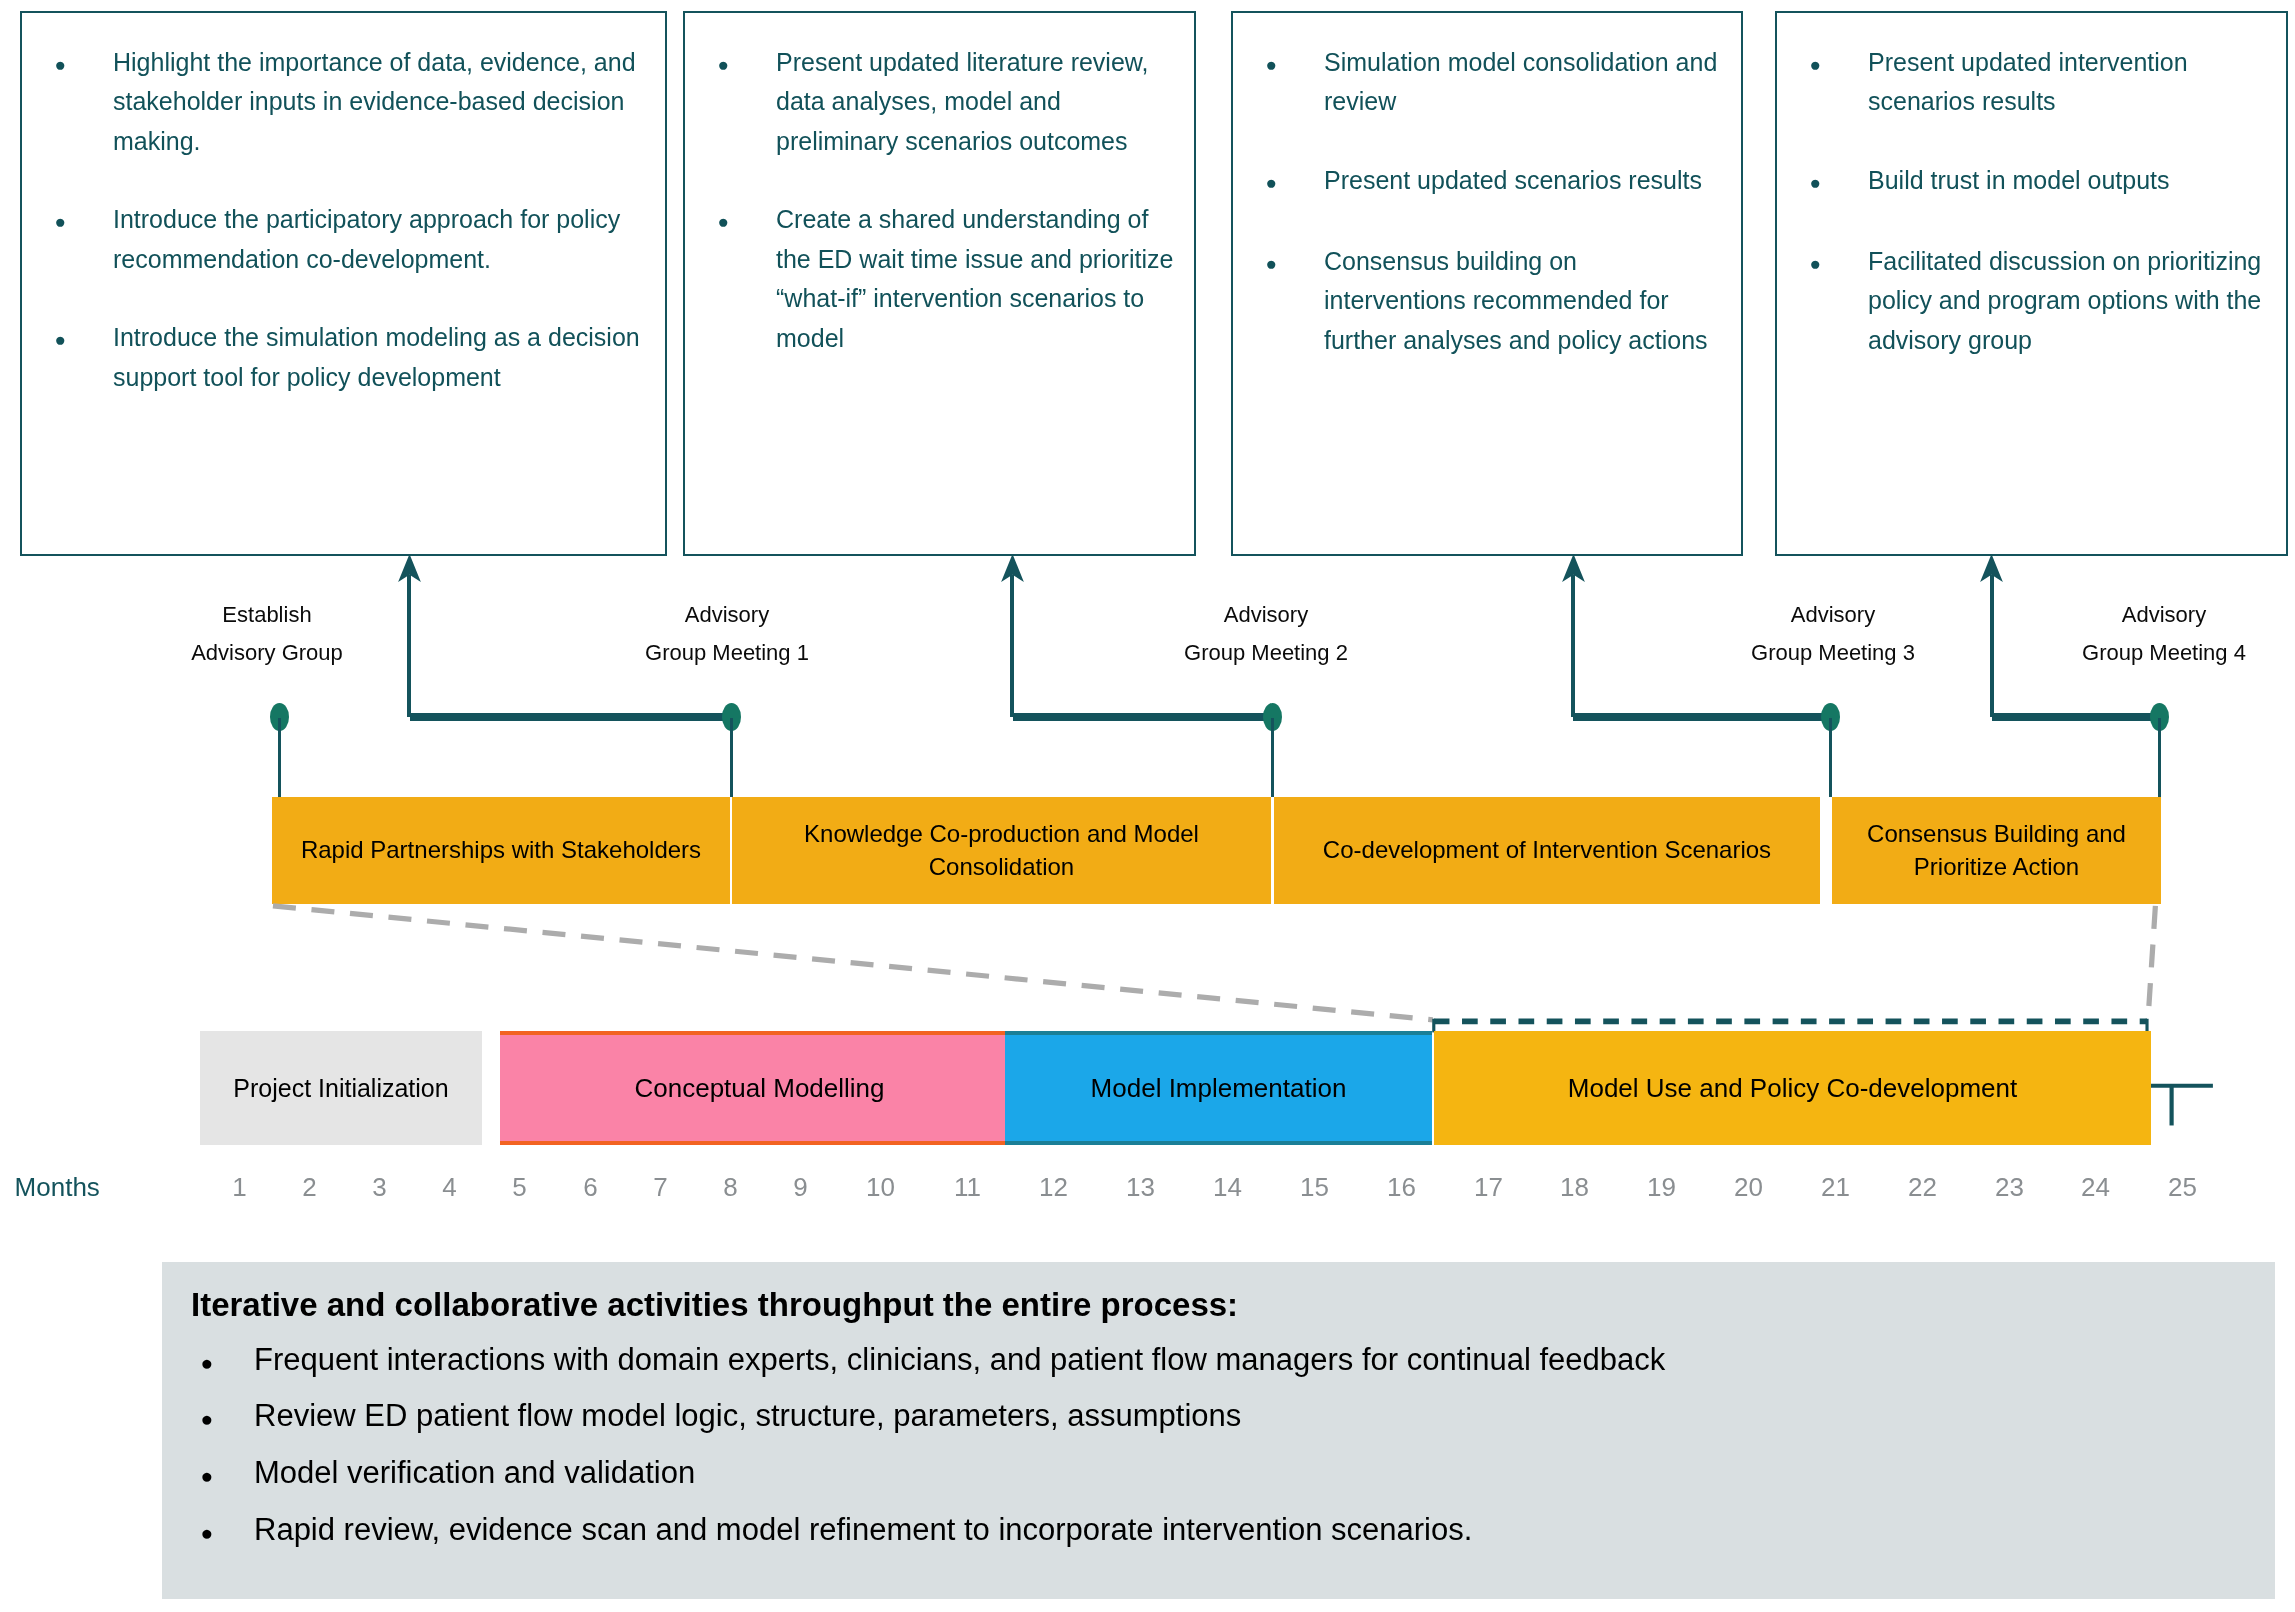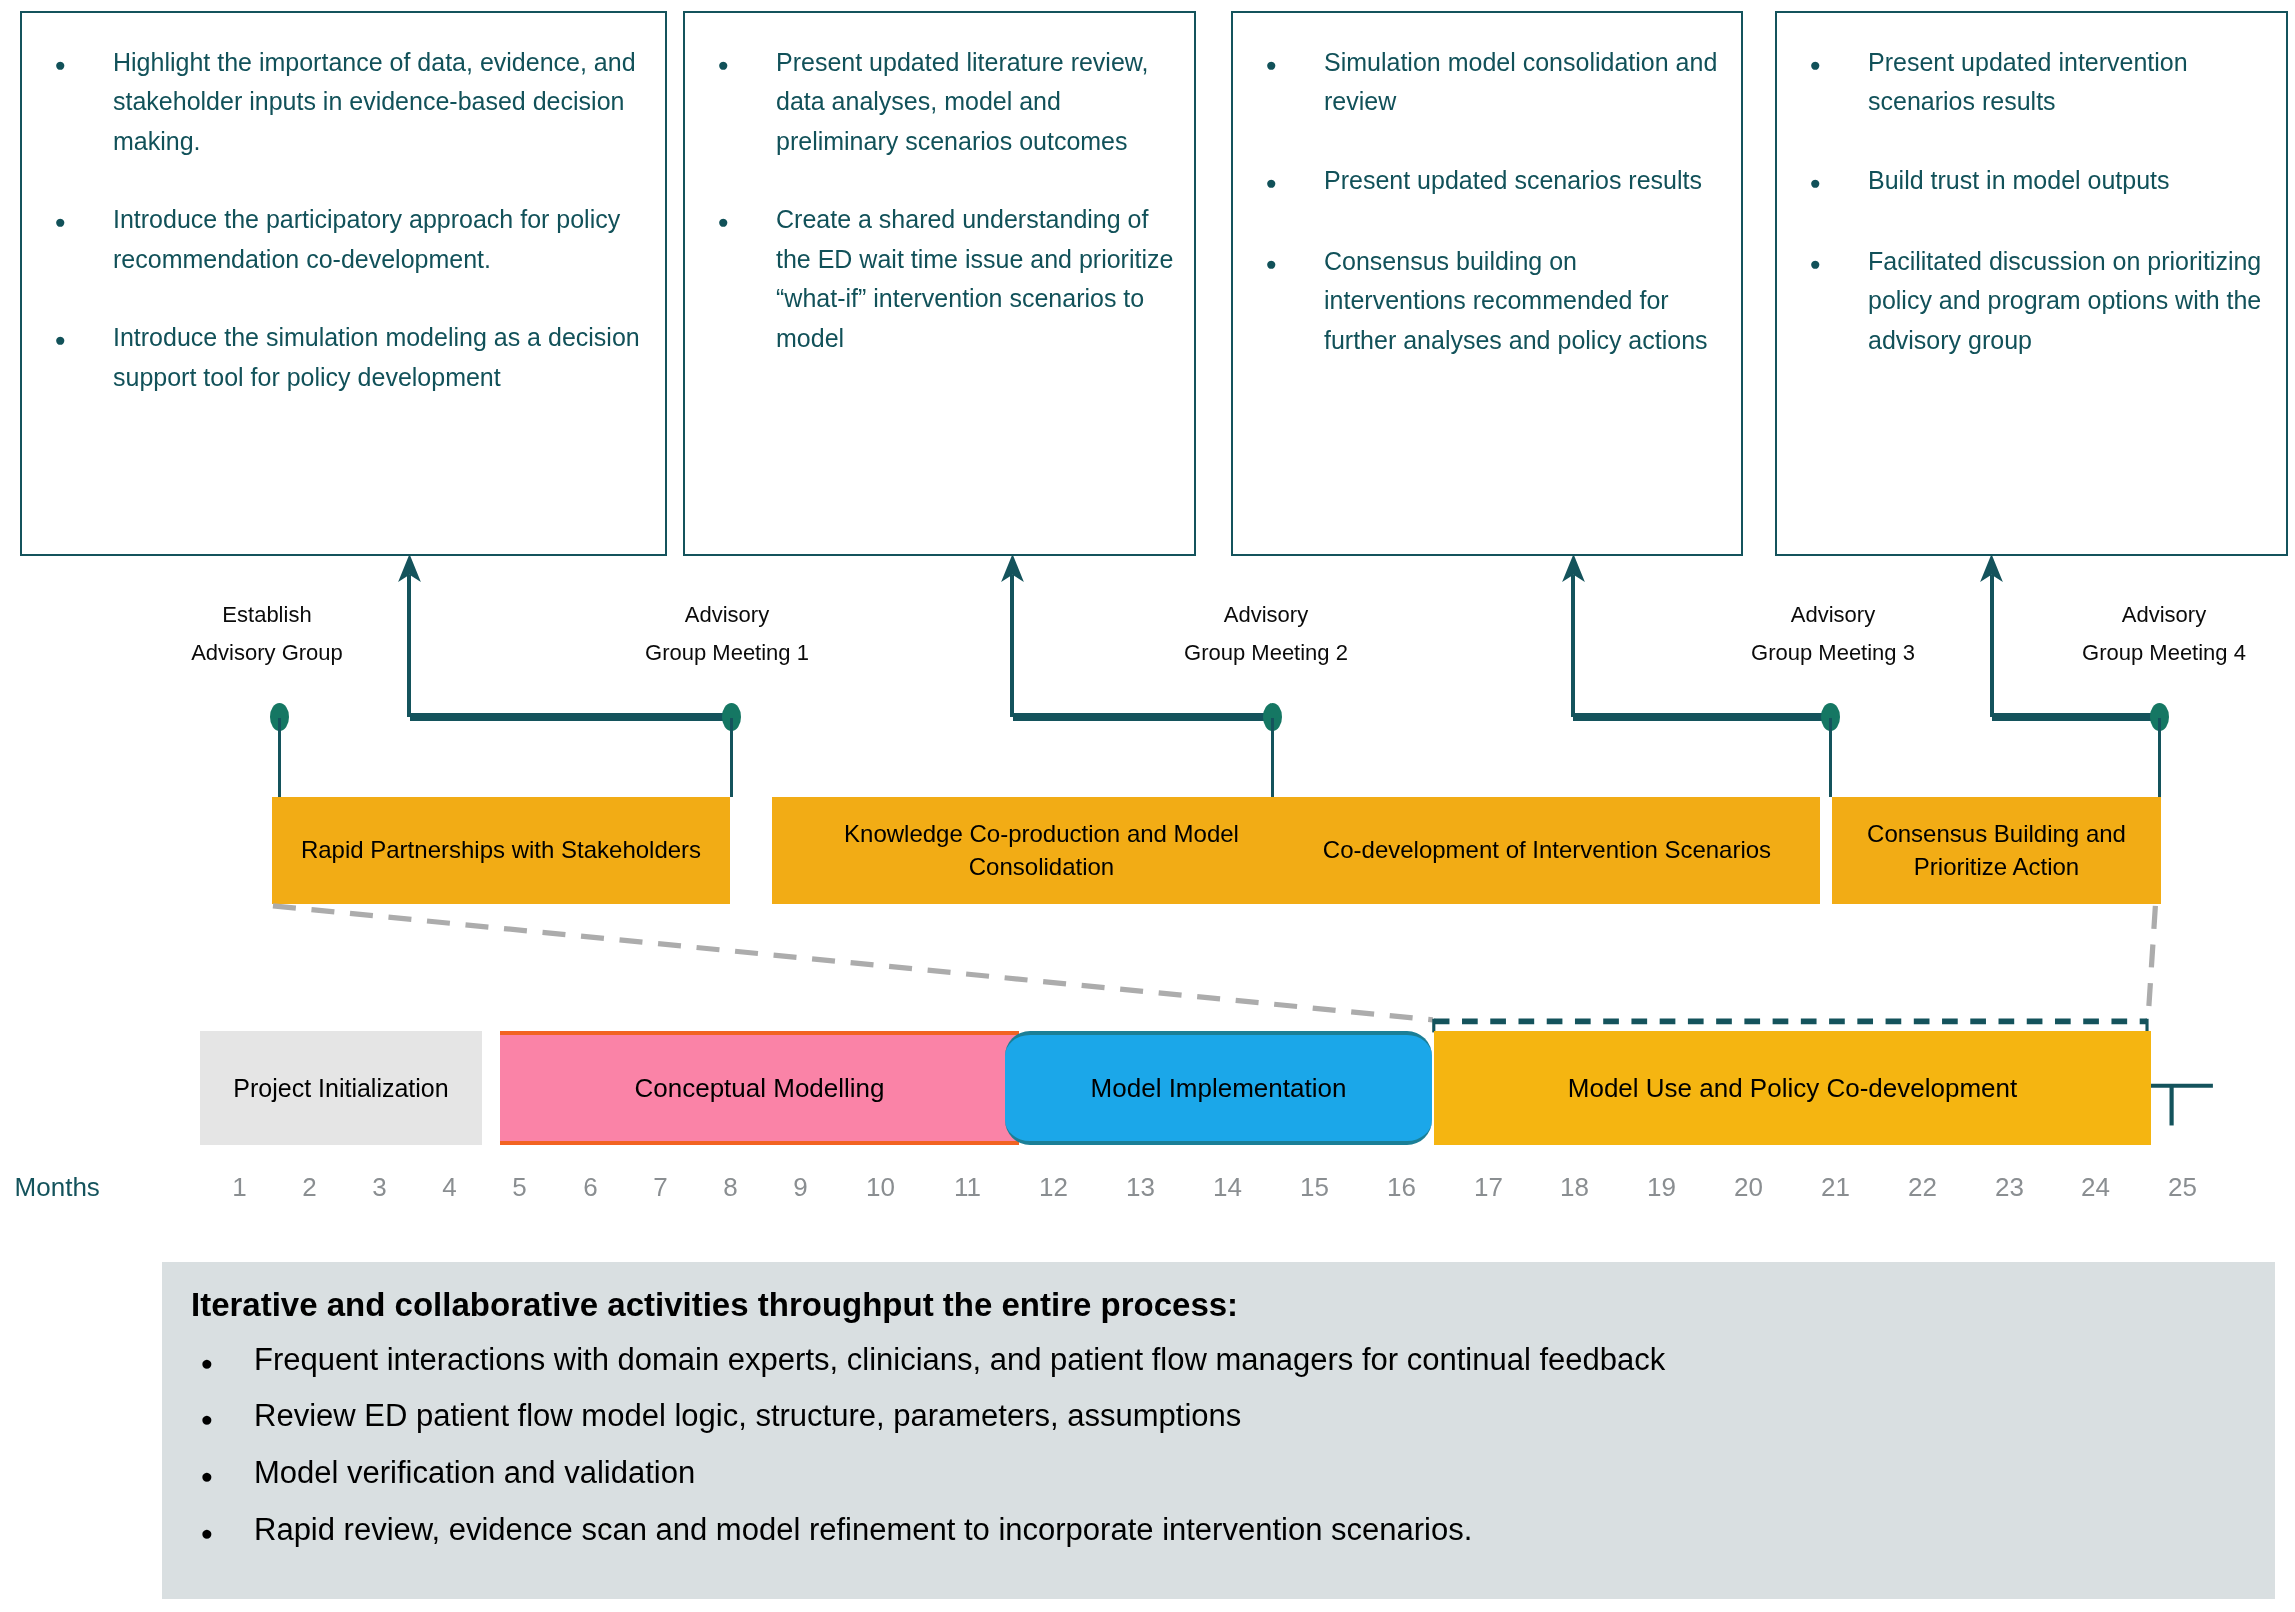--- a/index.html
+++ b/index.html
@@ -176,37 +176,37 @@
   <div class="mslabel" style="left:565px;">Advisory
 Group Meeting 1</div>
   <div class="mslabel" style="left:1104px;">Advisory
 Group Meeting 2</div>
   <div class="mslabel" style="left:1671px;">Advisory
 Group Meeting 3</div>
   <div class="mslabel" style="left:2002px;">Advisory
 Group Meeting 4</div>
 
   <div class="abar-seg" style="left:272px;width:458px;">Rapid Partnerships with Stakeholders</div>
-  <div class="abar-seg" style="left:772px;width:539px;">Knowledge Co-production and Model Consolidation</div>
+  <div class="abar-seg" style="left:732px;width:539px;">Knowledge Co-production and Model Consolidation</div>
   <div class="abar-seg" style="left:1274px;width:546px;">Co-development of Intervention Scenarios</div>
   <div class="abar-seg" style="left:1832px;width:329px;">Consensus Building and Prioritize Action</div>
 
   <svg class="overlay" width="2295" height="1613" viewBox="0 0 4389 3084">
     <line x1="522" y1="1732" x2="2740" y2="1950" stroke="#ACACAC" stroke-width="10" stroke-dasharray="44 30"></line>
     <line x1="4122" y1="1732" x2="4108" y2="1948" stroke="#ACACAC" stroke-width="10" stroke-dasharray="44 30"></line>
     <line x1="2742" y1="1953" x2="4106" y2="1953" stroke="#14535C" stroke-width="11" stroke-dasharray="30 24"></line>
     <line x1="2742" y1="1948" x2="2742" y2="1974" stroke="#14535C" stroke-width="6"></line>
     <line x1="4106" y1="1948" x2="4106" y2="1974" stroke="#14535C" stroke-width="6"></line>
     <line x1="4113" y1="2076" x2="4232" y2="2076" stroke="#14535C" stroke-width="8"></line>
     <line x1="4153" y1="2076" x2="4153" y2="2152" stroke="#14535C" stroke-width="8"></line>
   </svg>
 
   <div class="tseg gray" style="left:200px;width:282px;font-size:25px;">Project Initialization</div>
   <div class="tseg pink" style="left:484px;width:519px;margin-left:16px;">Conceptual Modelling</div>
-  <div class="tseg blue" style="left:1005px;width:427px;border-radius:25px;">Model Implementation</div>
+  <div class="tseg blue" style="left:1005px;width:427px;">Model Implementation</div>
   <div class="tseg amber" style="left:1434px;width:717px;">Model Use and Policy Co-development</div>
 
   <div class="months-label">Months</div>
   <span class="month" style="left:208px;">1</span>
   <span class="month" style="left:278px;">2</span>
   <span class="month" style="left:348px;">3</span>
   <span class="month" style="left:418px;">4</span>
   <span class="month" style="left:488px;">5</span>
   <span class="month" style="left:559px;">6</span>
   <span class="month" style="left:629px;">7</span>

